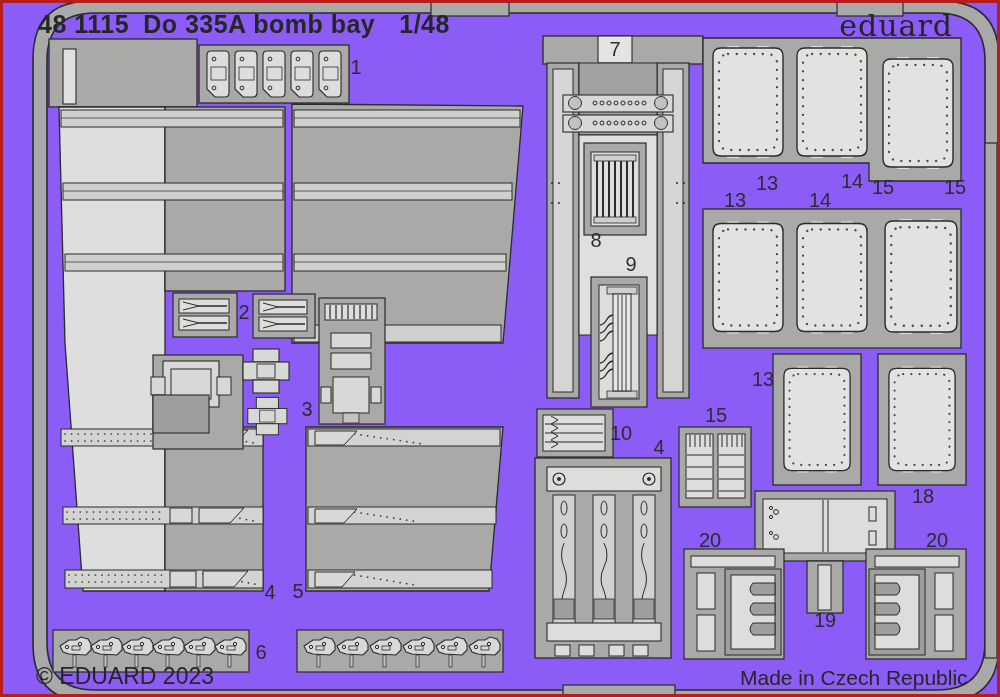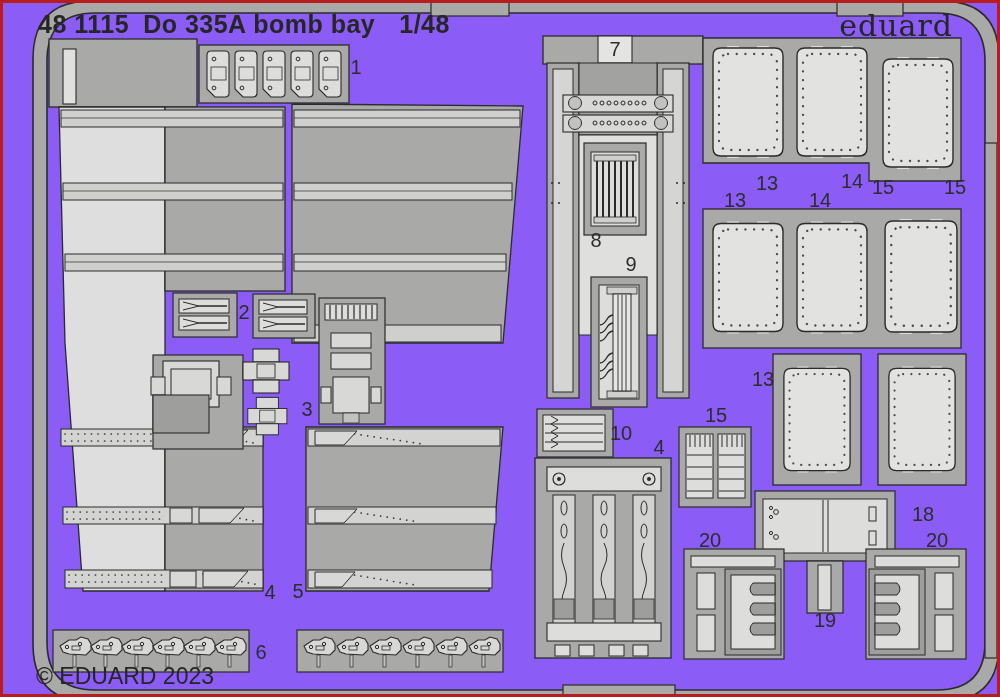--- a/index.html
+++ b/index.html
@@ -433,38 +433,39 @@
           <path d="M872,620 h22 q6,6 0,12 h-22 z"></path>
     </g>
   </g>
 </svg>
 
 <div class="txt hdr">
   <span class="gap1">48 1115</span><span class="gap2">Do 335A bomb bay</span><span>1/48</span>
 </div>
 <div class="txt brand">eduard</div>
 <div class="txt copy">© EDUARD 2023</div>
+<div class="txt made">Made in Czech Republic</div>
 
 <div class="plabel" style="left:338px;top:53px">1</div>
 <div class="plabel" style="left:226px;top:298px">2</div>
 <div class="plabel" style="left:289px;top:395px">3</div>
 <div class="plabel" style="left:252px;top:578px">4</div>
 <div class="plabel" style="left:280px;top:577px">5</div>
 <div class="plabel" style="left:243px;top:638px">6</div>
 <div class="plabel" style="left:597px;top:35px">7</div>
 <div class="plabel" style="left:578px;top:226px">8</div>
 <div class="plabel" style="left:613px;top:250px">9</div>
 <div class="plabel" style="left:603px;top:419px">10</div>
 <div class="plabel" style="left:641px;top:433px">4</div>
 <div class="plabel" style="left:698px;top:401px">15</div>
 <div class="plabel" style="left:749px;top:169px">13</div>
 <div class="plabel" style="left:834px;top:167px">14</div>
 <div class="plabel" style="left:937px;top:173px">15</div>
 <div class="plabel" style="left:717px;top:186px">13</div>
 <div class="plabel" style="left:802px;top:186px">14</div>
 <div class="plabel" style="left:865px;top:173px">15</div>
 <div class="plabel" style="left:745px;top:365px">13</div>
-<div class="plabel" style="left:905px;top:500px">18</div>
+<div class="plabel" style="left:905px;top:482px">18</div>
 <div class="plabel" style="left:807px;top:606px">19</div>
 <div class="plabel" style="left:692px;top:526px">20</div>
 <div class="plabel" style="left:919px;top:526px">20</div>
 
 </div>
 
 </body></html>

